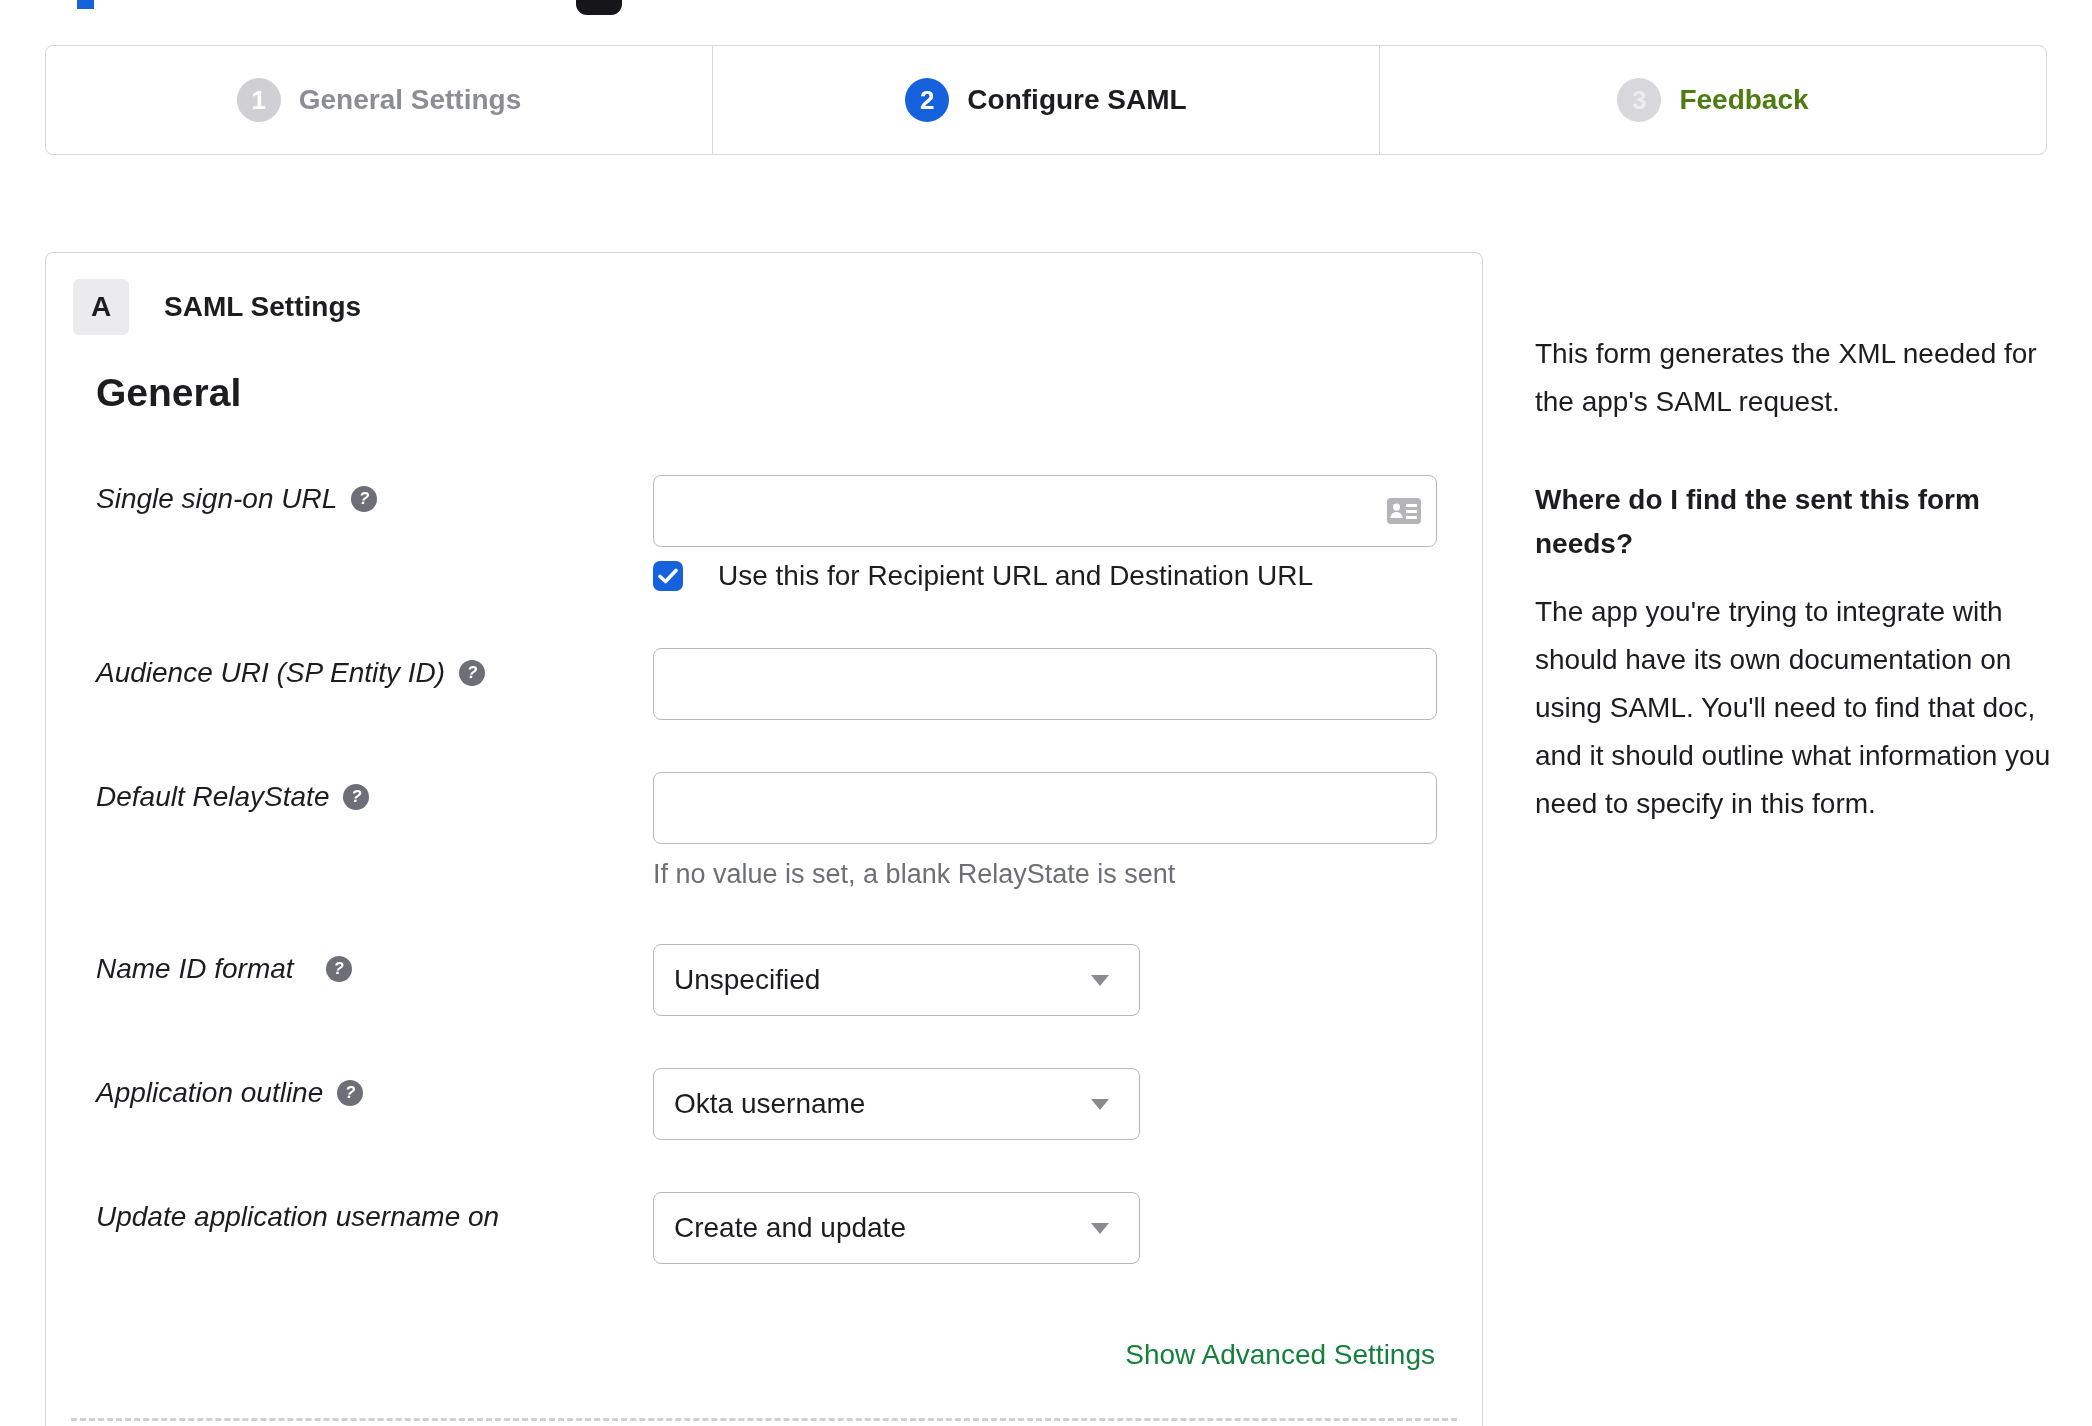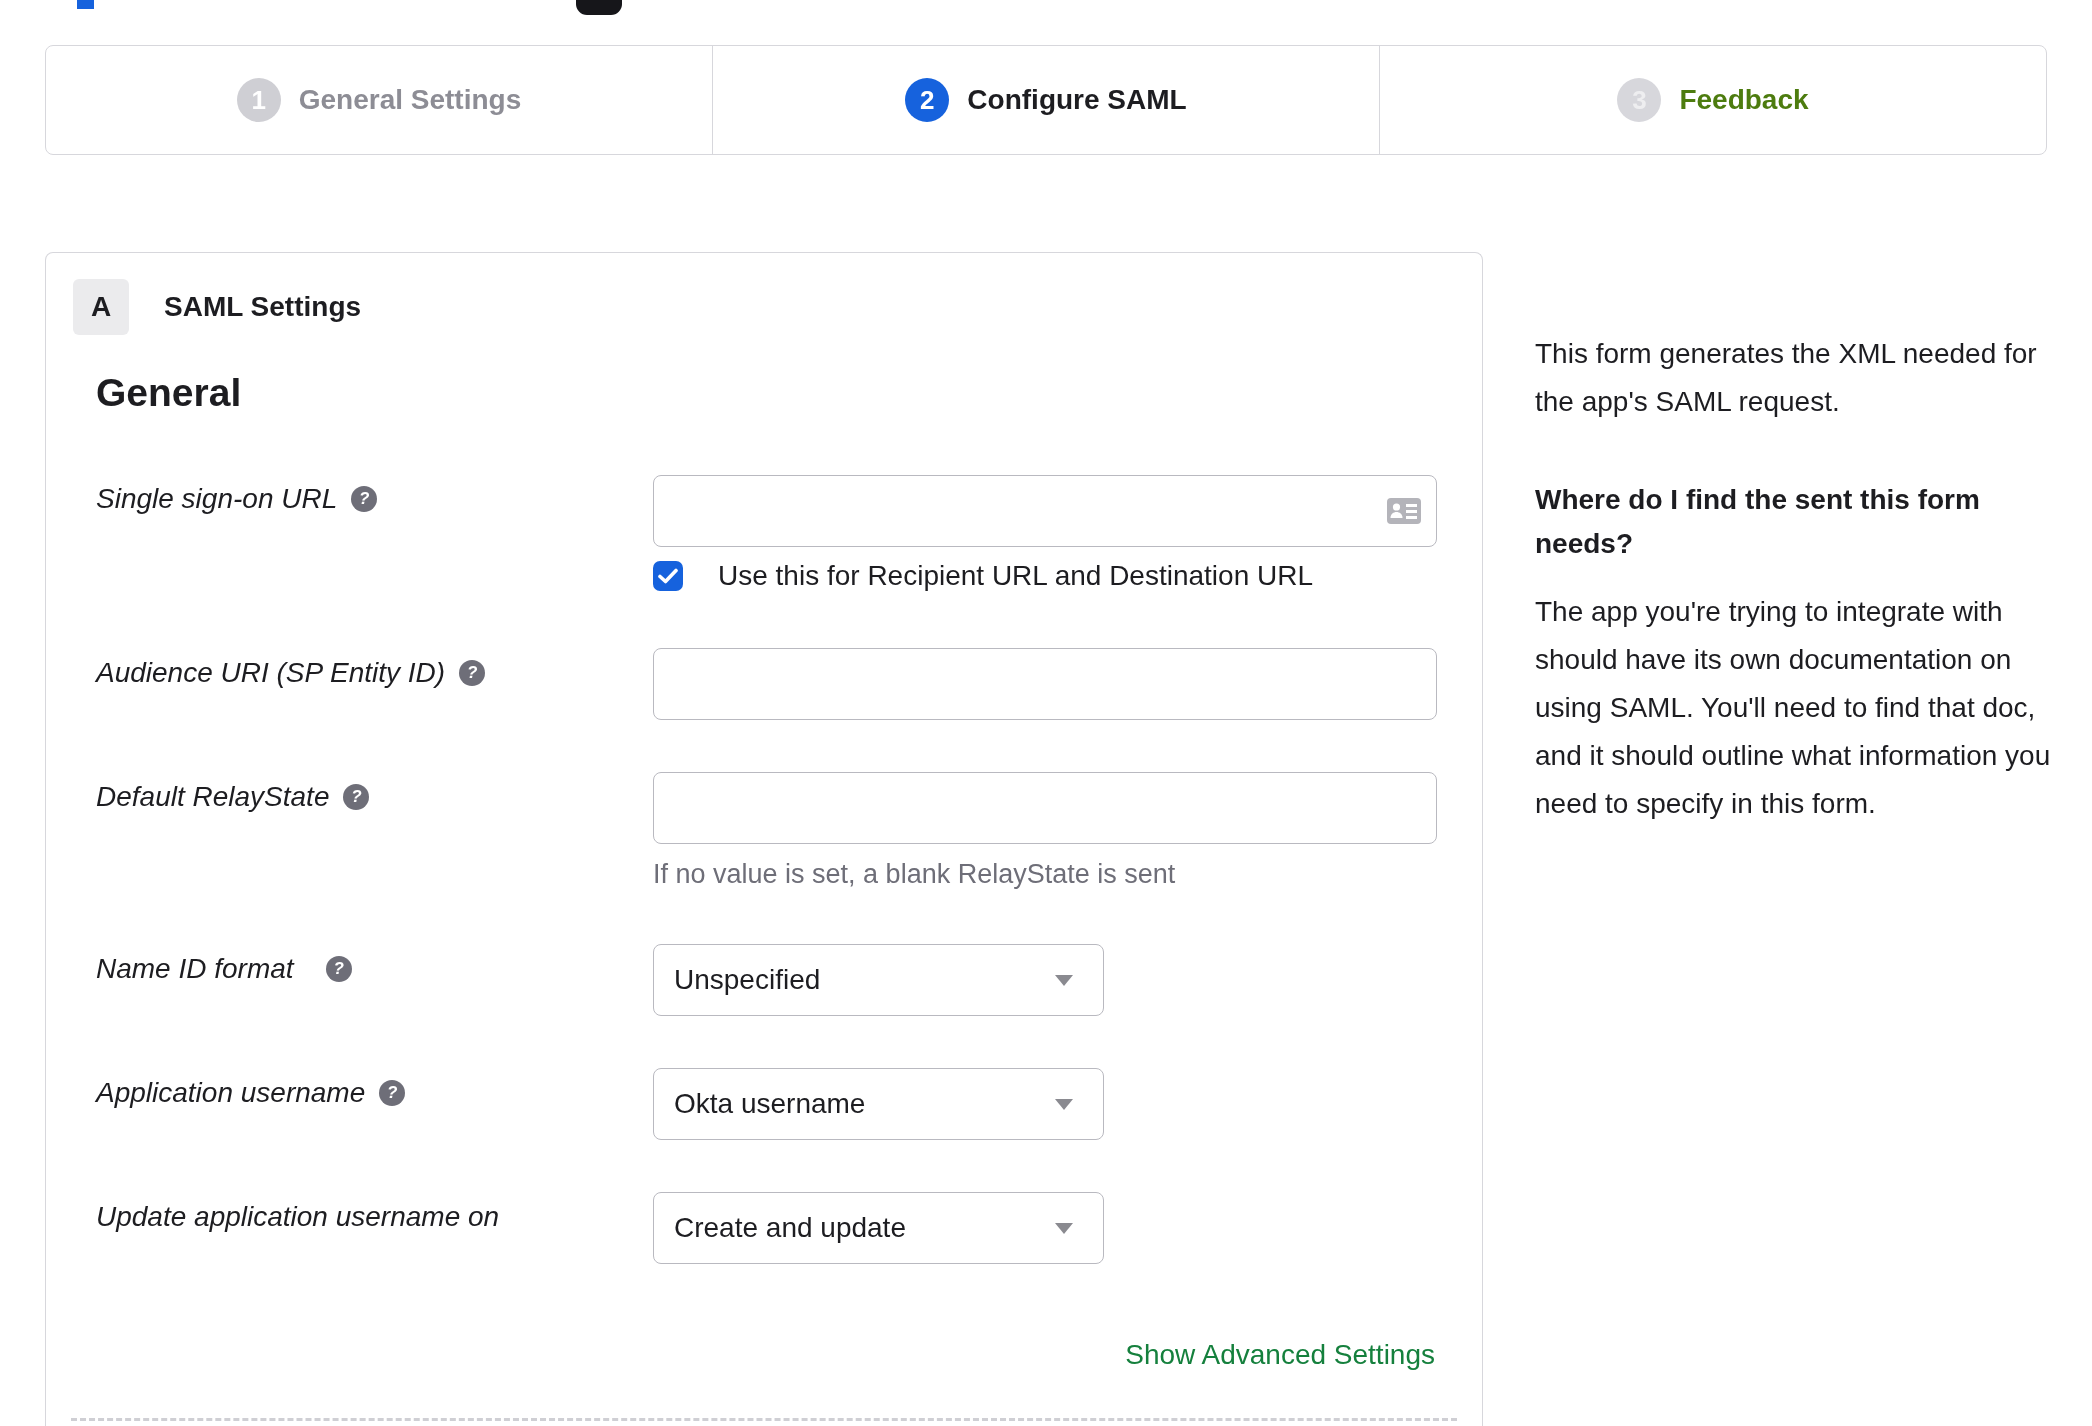--- a/index.html
+++ b/index.html
@@ -48,21 +48,21 @@
                 font-family:"Liberation Sans","DejaVu Sans",sans-serif; }
   .input-icon { position:absolute; left:1340px; width:36px; height:28px; }
 
   .helper-text { position:absolute; left:607px; font-size:27px; color:#6e6e78; }
 
   .checkbox { position:absolute; left:607px; width:30px; height:30px; background:#1662dd;
               border-radius:7px; display:flex; align-items:center; justify-content:center; }
   .checkbox svg { width:20px; height:16px; }
   .checkbox-label { position:absolute; left:672px; font-size:28px; color:#1d1d21; }
 
-  .select { position:absolute; left:607px; width:451px; height:72px; border:1px solid #b9b9c0;
+  .select { position:absolute; left:607px; width:487px; height:72px; border:1px solid #b9b9c0;
             border-radius:8px; background:#fff; display:flex; align-items:center;
             padding:0 60px 0 20px; font-size:28px; color:#1d1d21; cursor:default; }
   .select .caret { position:absolute; right:30px; top:50%; margin-top:-5px; width:0; height:0;
                    border-left:9px solid transparent; border-right:9px solid transparent;
                    border-top:11px solid #8a8a90; }
 
   .advanced-link { position:absolute; right:47px; top:1086px; font-size:28px; color:#15803d;
                    text-decoration:none; cursor:pointer; }
 
   .dotted-divider { position:absolute; left:25px; right:25px; top:1165px;
@@ -136,21 +136,21 @@
   <div class="field-label" style="top:700px;gap:32px;">
     <span>Name ID format</span>
     <span class="help-icon">?</span>
   </div>
   <div class="select" style="top:691px;">
     <span>Unspecified</span>
     <span class="caret"></span>
   </div>
 
   <div class="field-label" style="top:824px;">
-    <span>Application username</span>
+    <span>Application outline</span>
     <span class="help-icon">?</span>
   </div>
   <div class="select" style="top:815px;">
     <span>Okta username</span>
     <span class="caret"></span>
   </div>
 
   <div class="field-label" style="top:948px;">
     <span>Update application username on</span>
   </div>

